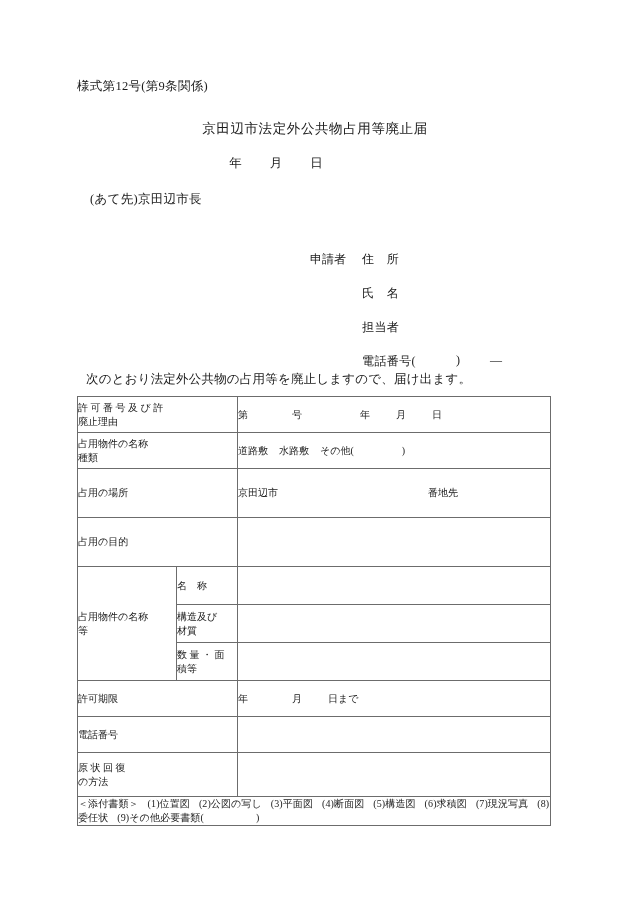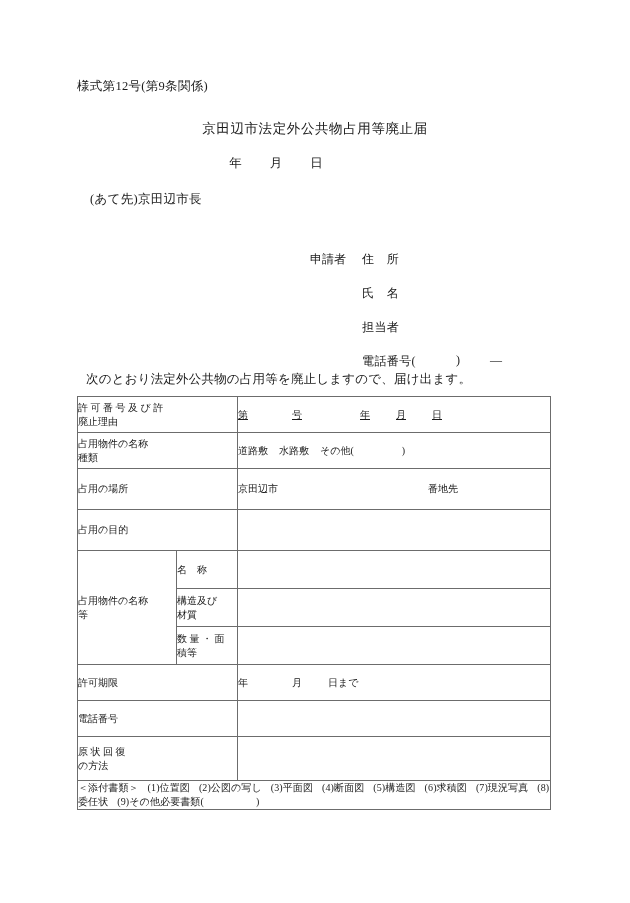--- a/index.html
+++ b/index.html
@@ -126,23 +126,23 @@
     vertical-align: middle;
   }
   .val {
     padding: 5px 0 5px 14px;
     line-height: 1.32;
   }
   .val-blank { padding: 5px 0; }
   .r-h36 { height: 36px; }
   .r-h44 { height: 44px; margin-left: 37px; }
   .r-h38 { height: 38px; }
-  .r-h33 { height: 41px; }
-
-  .permit-val { white-space: nowrap; padding-left: 52px; text-decoration: underline; }
+  .r-h33 { height: 49px; }
+
+  .permit-val { white-space: nowrap; padding-left: 52px; }
   .permit-val .g1 { display: inline-block; width: 44px; }
   .permit-val .g2 { display: inline-block; width: 58px; }
   .permit-val .g3 { display: inline-block; width: 26px; }
   .permit-val .g4 { display: inline-block; width: 26px; }
 
   .kind-val { white-space: nowrap; }
   .kind-val .g { display: inline-block; width: 11px; }
   .kind-val .gp { display: inline-block; width: 48px; }
 
   .place-val { white-space: nowrap; }

